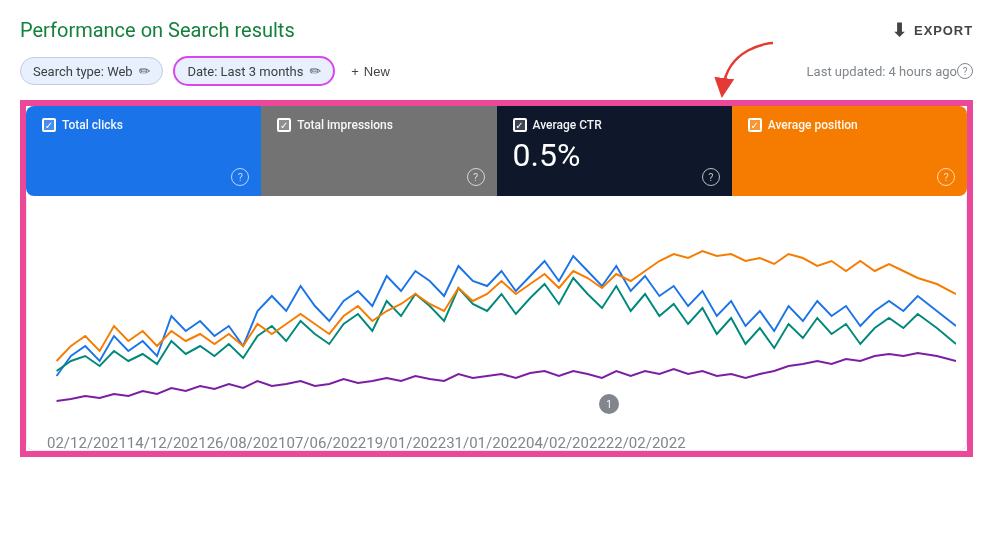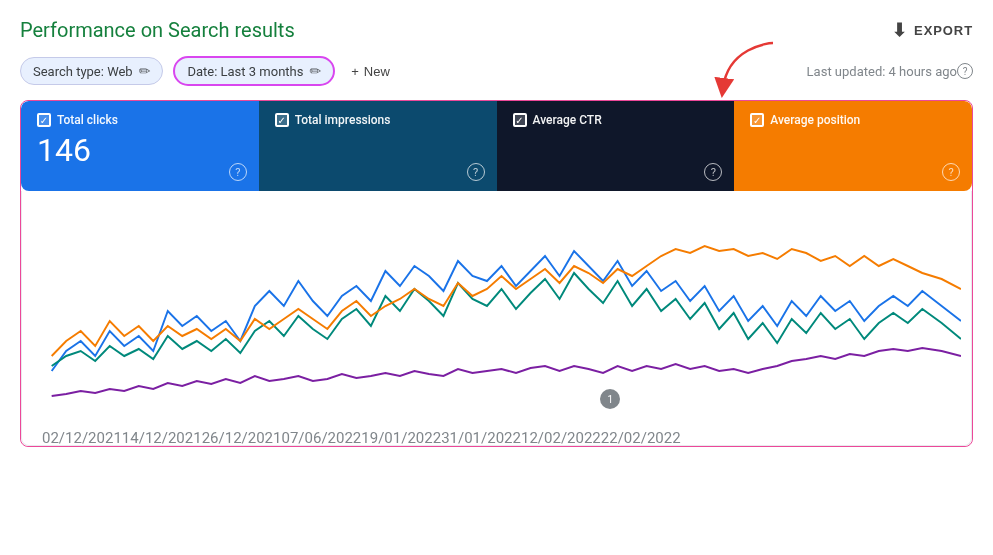--- a/index.html
+++ b/index.html
@@ -106,21 +106,21 @@
       margin-bottom: 0;
     }
     .metric-card {
       flex: 1;
       padding: 12px 16px 14px 16px;
       color: #fff;
       position: relative;
       min-height: 90px;
     }
     .metric-card.blue { background: #1a73e8; }
-    .metric-card.purple { background: #0c4a6e; }
+    .metric-card.purple { background: #737373; }
     .metric-card.teal { background: #0f172a; }
     .metric-card.orange { background: #f57c00; text-align: right; }
     .metric-label-row {
       display: flex;
       align-items: center;
       gap: 6px;
       margin-bottom: 6px;
       font-size: 12px;
       font-weight: 500;
     }
@@ -193,23 +193,23 @@
       height: 20px;
       border-radius: 50%;
       background: #80868b;
       color: #fff;
       font-size: 10px;
       display: flex;
       align-items: center;
       justify-content: center;
     }
     .metrics-container {
-      border-radius: 8px;
+      border-radius: 0;
       overflow: hidden;
-      border: 1px solid #ec4899;
+      border: 6px solid #ec4899;
     }
     .relative-wrapper {
       position: relative;
     }
   </style>
 </head>
 <body>
 
 <div class="page-wrapper">
 
@@ -249,35 +249,35 @@
     </svg>
   </div>
 
   <div class="metrics-container">
     <div class="metrics-row">
       <div class="metric-card blue">
         <div class="metric-label-row">
           <div class="metric-checkbox"></div>
           <span class="metric-name">Total clicks</span>
         </div>
-        <div class="metric-value">146</div>
         <div class="metric-help">?</div>
       </div>
       <div class="metric-card purple">
         <div class="metric-label-row">
           <div class="metric-checkbox"></div>
           <span class="metric-name">Total impressions</span>
         </div>
         <div class="metric-help">?</div>
       </div>
       <div class="metric-card teal">
         <div class="metric-label-row">
           <div class="metric-checkbox"></div>
           <span class="metric-name">Average CTR</span>
         </div>
+        <div class="metric-value">0.5%</div>
         <div class="metric-help">?</div>
       </div>
       <div class="metric-card orange">
         <div class="metric-label-row">
           <div class="metric-checkbox"></div>
           <span class="metric-name">Average position</span>
         </div>
         <div class="metric-help">?</div>
       </div>
     </div>
@@ -332,22 +332,22 @@
             760,48 775,38 790,42 805,50 820,45 835,55 850,45
             865,55 880,48 895,55 910,62 930,68 950,78
           "></polyline>
       </svg>
       
       <div class="chart-point-badge">1</div>
       
       <div class="x-axis-labels">
         <span>02/12/2021</span>
         <span>14/12/2021</span>
-        <span>26/12/2021</span>
+        <span>26/08/2021</span>
         <span>07/06/2022</span>
         <span>19/01/2022</span>
         <span>31/01/2022</span>
-        <span>12/02/2022</span>
+        <span>04/02/2022</span>
         <span>22/02/2022</span>
       </div>
     </div>
   </div>
 </div>
 
 </body></html>

